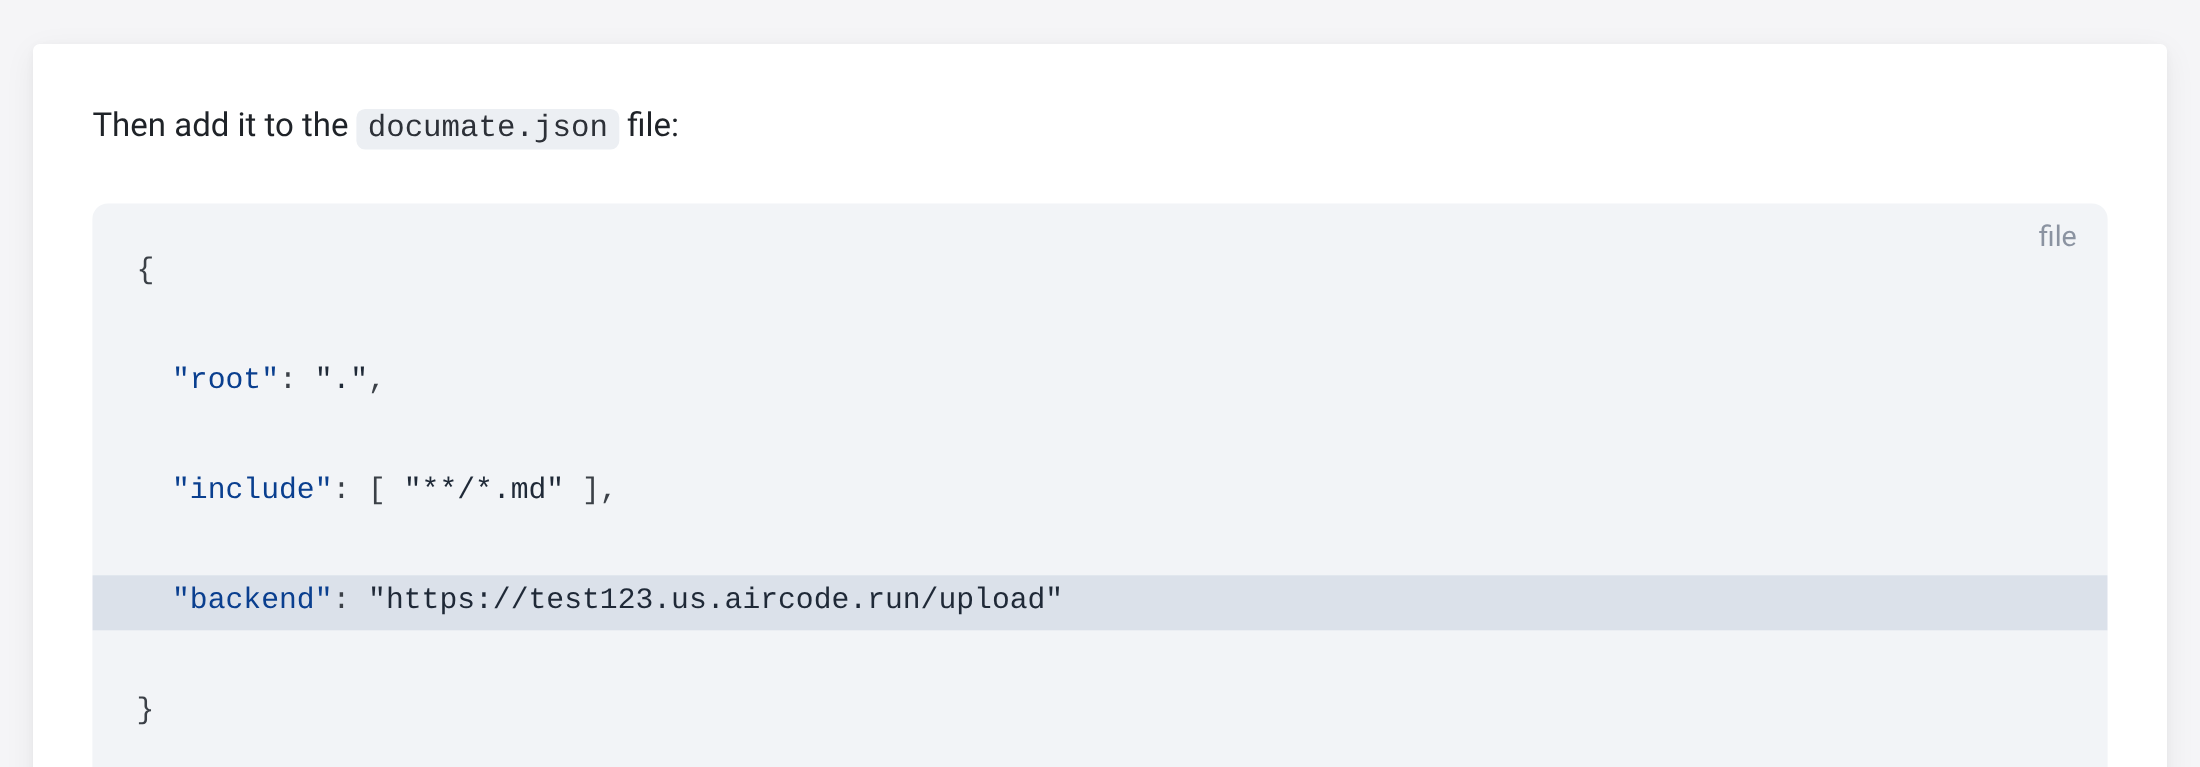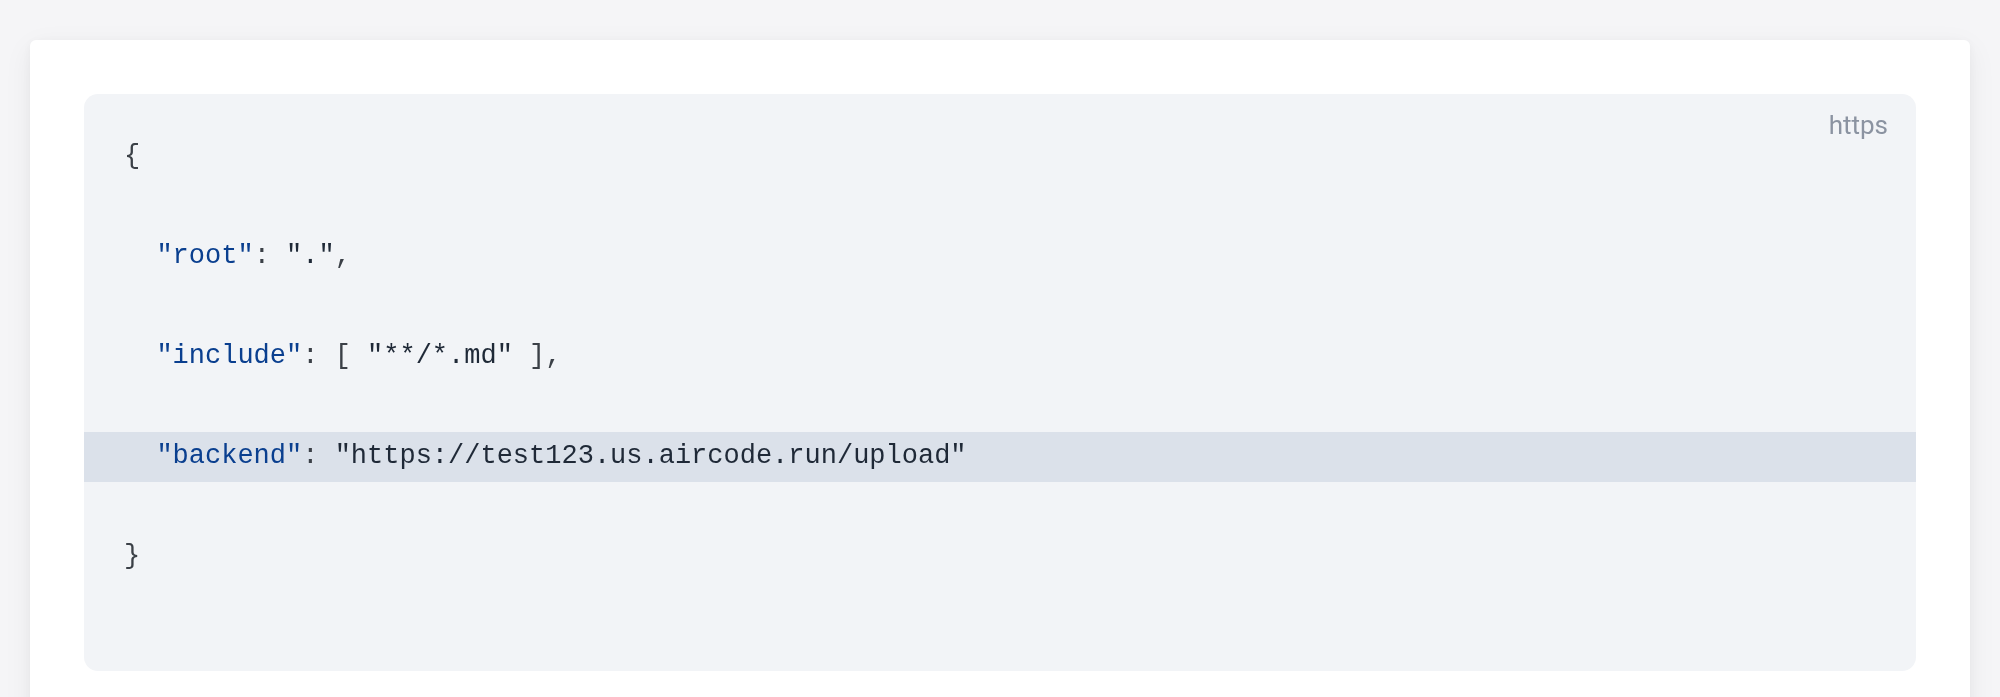--- a/index.html
+++ b/index.html
@@ -75,23 +75,26 @@
       color: #1f2937;
     }
     .tok-bracket {
       color: #3b4047;
     }
   </style>
 </head>
 <body>
 
 <div class="card">
+  <p class="intro-text">
+    <span>Then add it to the </span><code class="inline-code">documate.json</code><span> file:</span>
+  </p>
 
   <div class="code-block">
-    <span class="lang-label">https</span>
+    <span class="lang-label">file</span>
     <div class="code-content" id="code-content"><span class="code-line"><span class="tok-punct">{</span></span>
 <span class="code-line"><span>  </span><span class="tok-key">"root"</span><span class="tok-punct">: </span><span class="tok-string">"."</span><span class="tok-punct">,</span></span>
 <span class="code-line"><span>  </span><span class="tok-key">"include"</span><span class="tok-punct">: </span><span class="tok-bracket">[ </span><span class="tok-string">"**/*.md"</span><span class="tok-bracket"> ]</span><span class="tok-punct">,</span></span>
 <span class="code-line highlighted"><span>  </span><span class="tok-key">"backend"</span><span class="tok-punct">: </span><span class="tok-string">"https://test123.us.aircode.run/upload"</span></span>
 <span class="code-line"><span class="tok-punct">}</span></span>
 </div>
   </div>
 </div>
 
 </body></html>

